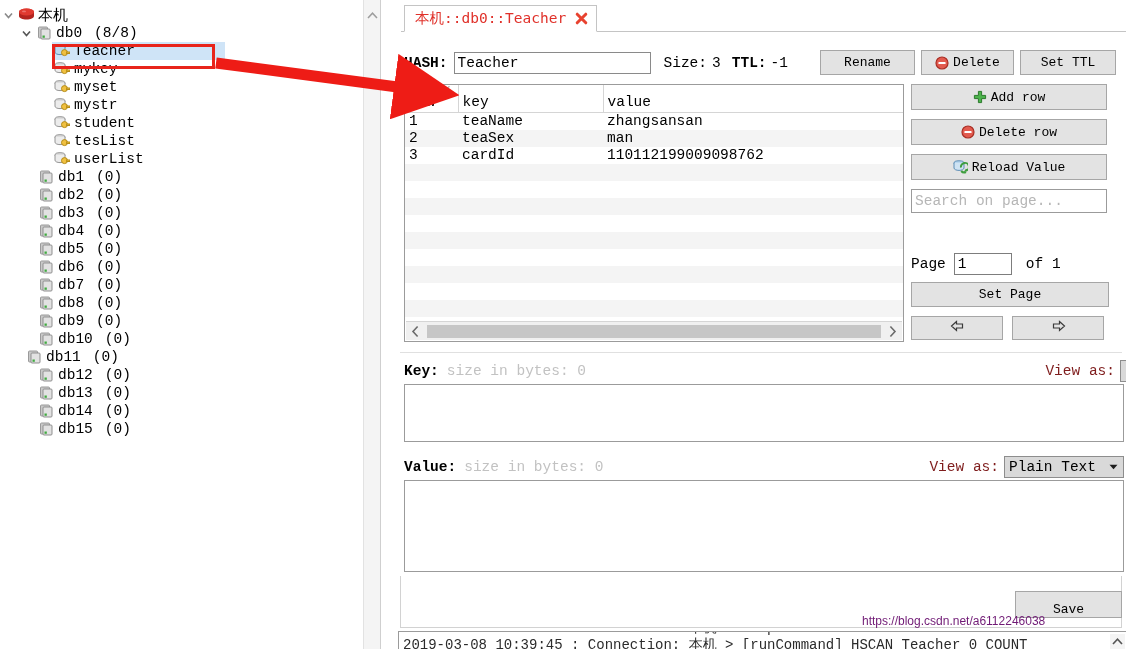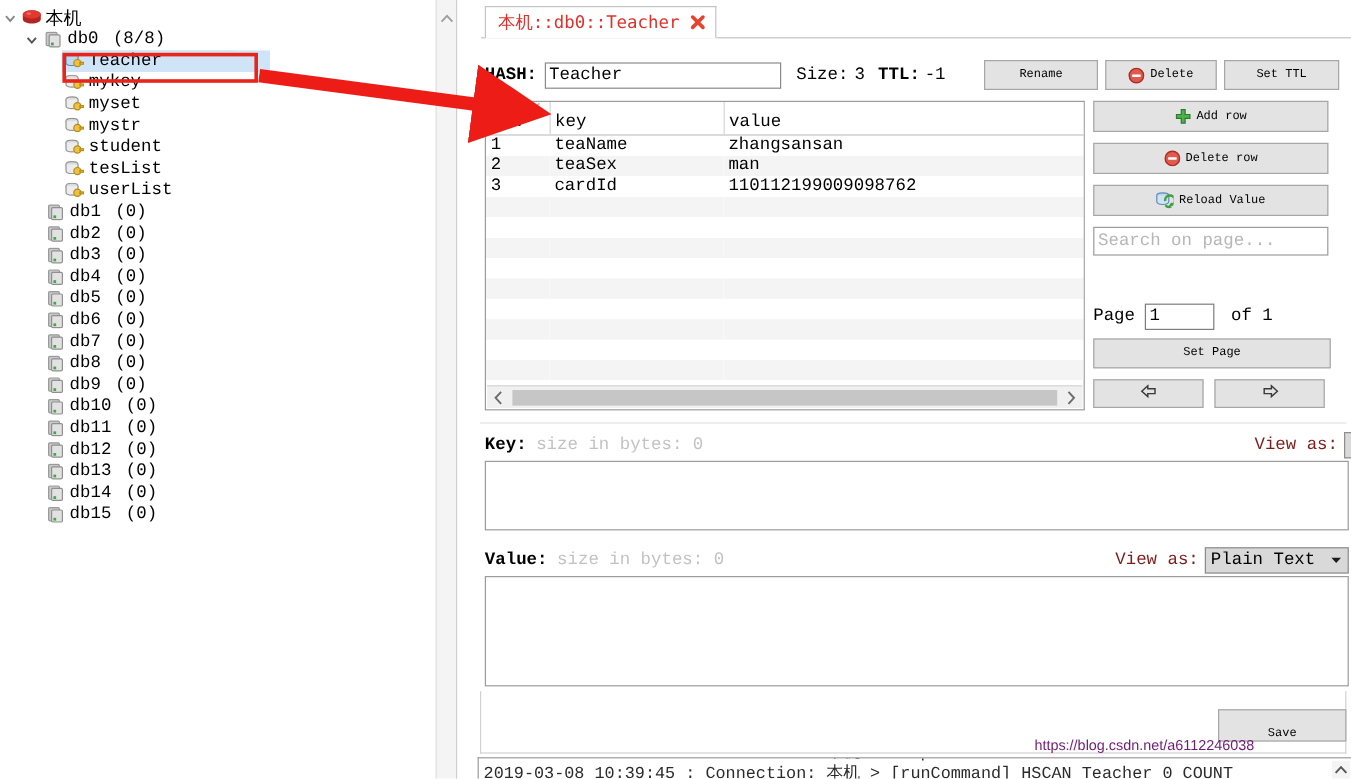--- a/index.html
+++ b/index.html
@@ -138,21 +138,21 @@
     color: #000;
   }
   #size-txt { margin-left: 13px; }
   #ttl-lbl { margin-left: 11px; }
   #ttl-val { margin-left: 4px; }
 
   .btn {
     background: #e3e3e3;
     border: 1px solid #a6a6a6;
     font-family: "Liberation Mono", monospace;
-    font-size: 10px;
+    font-size: 13px;
     color: #000;
     height: 25px;
     display: inline-flex; align-items: center; justify-content: center;
     cursor: pointer;
     padding: 0 6px;
     white-space: nowrap;
   }
 
   #btn-rename { position:absolute; left: 424px; top: 50px; width: 95px; }
   #btn-delete { position:absolute; left: 525px; top: 50px; width: 93px; }
@@ -588,21 +588,21 @@
         <span class="ticon">
             <svg width="15" height="14" viewBox="0 0 15 14">
               <rect x="1.5" y="1" width="9" height="11" rx="1" fill="#c9c9c9" stroke="#9a9a9a"></rect>
               <rect x="4" y="3" width="9" height="10" rx="1" fill="#e2e2e2" stroke="#8f8f8f"></rect>
               <rect x="5.5" y="9.5" width="2.3" height="2.3" fill="#3faa3f"></rect>
             </svg>
           </span>
         <span class="tlabel">db10</span>
         <span class="tcount">(0)</span>
       </div>
-      <div class="tnode lvl1" style="padding-left:36px;">
+      <div class="tnode lvl1" style="padding-left:24px;">
         <span class="ticon">
             <svg width="15" height="14" viewBox="0 0 15 14">
               <rect x="1.5" y="1" width="9" height="11" rx="1" fill="#c9c9c9" stroke="#9a9a9a"></rect>
               <rect x="4" y="3" width="9" height="10" rx="1" fill="#e2e2e2" stroke="#8f8f8f"></rect>
               <rect x="5.5" y="9.5" width="2.3" height="2.3" fill="#3faa3f"></rect>
             </svg>
           </span>
         <span class="tlabel">db11</span>
         <span class="tcount">(0)</span>
       </div>

